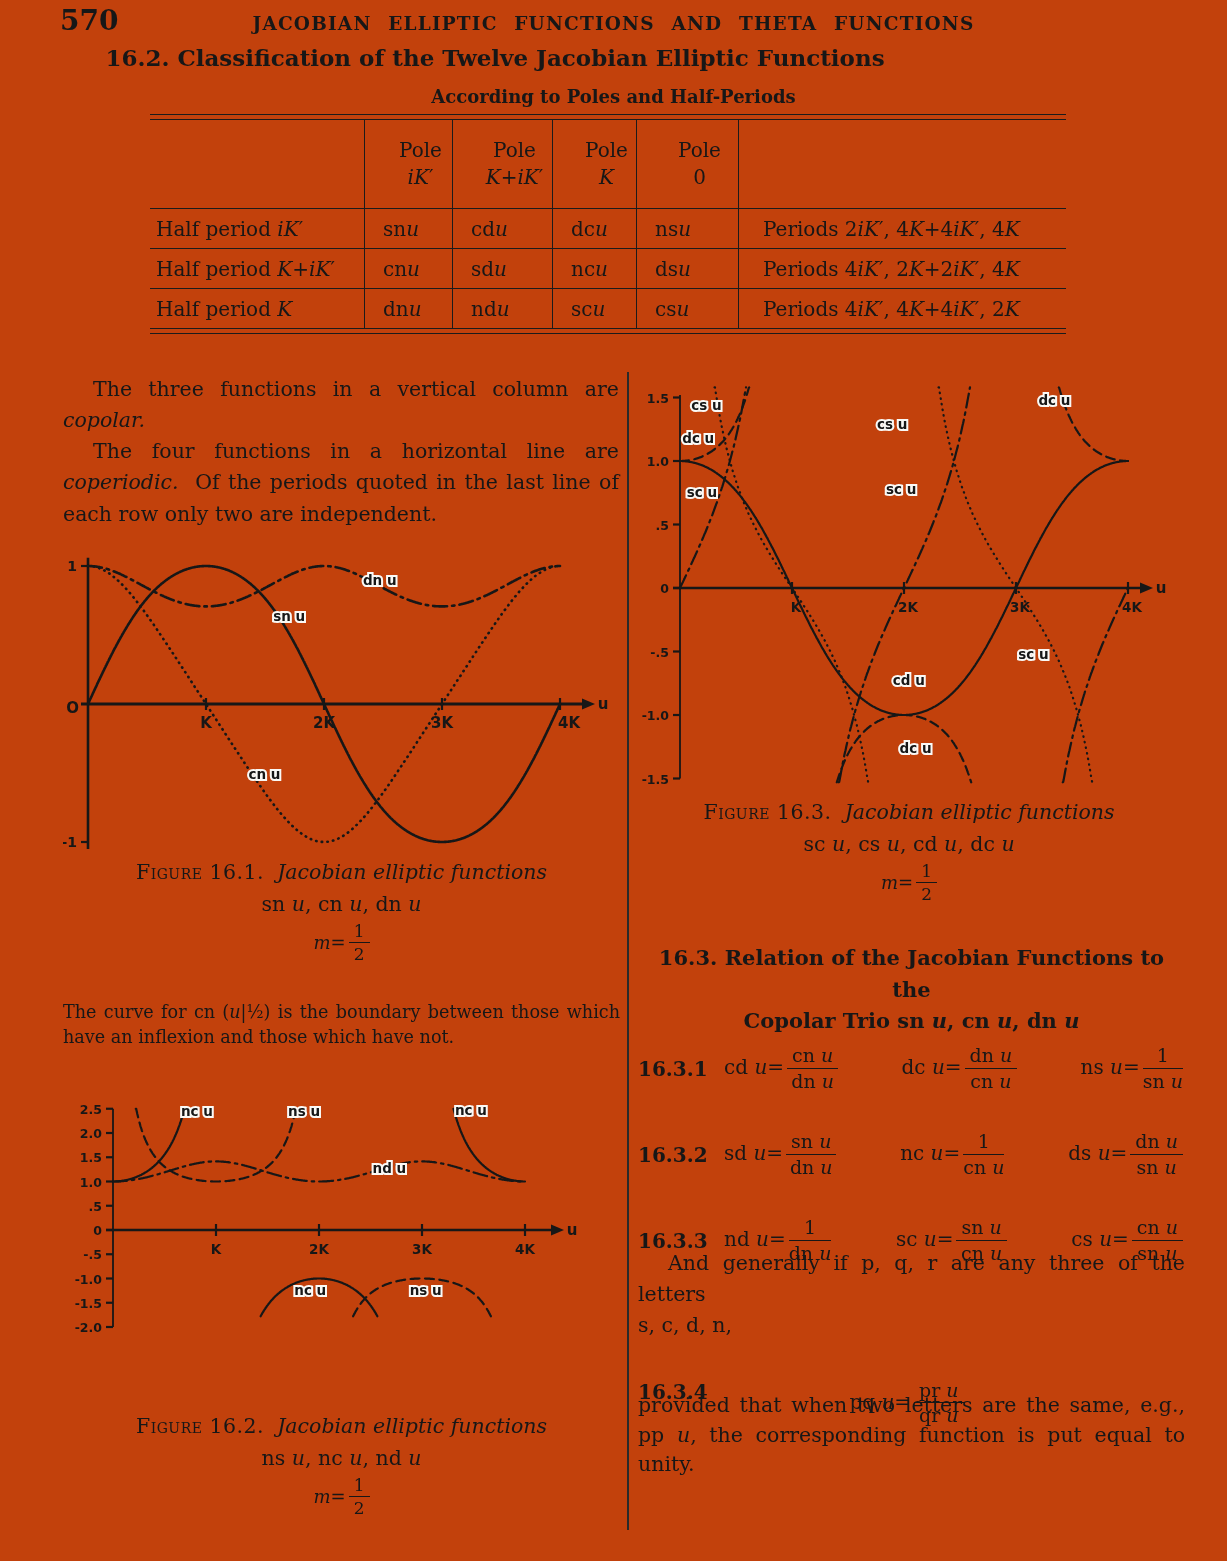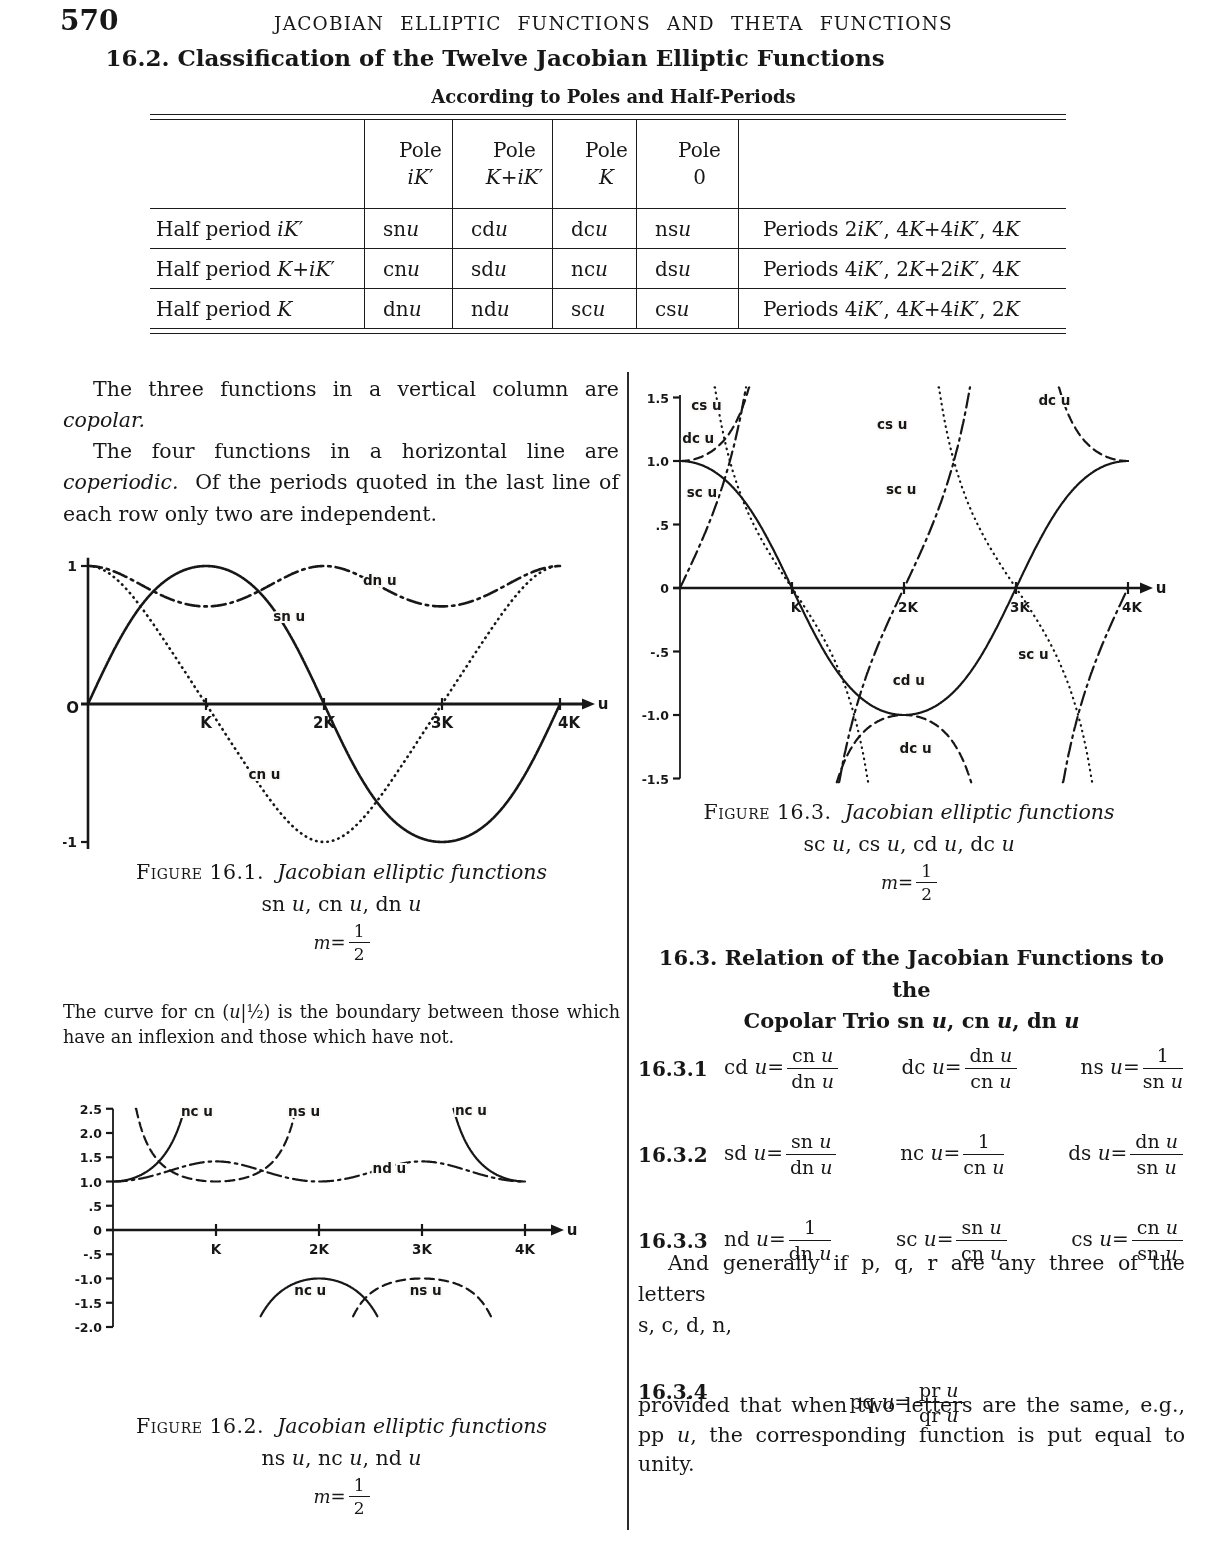--- a/index.html
+++ b/index.html
@@ -1,21 +1,21 @@
 <!DOCTYPE html>
 <html><head>
 <meta charset="utf-8">
 <style>
   html,body{margin:0;padding:0;background:#e9e9e7;}
-  #page{position:relative;width:1227px;height:1561px;background:#ffffff;
+  #page{position:relative;width:1227px;height:1561px;background:#c2410c;
         font-family:"DejaVu Serif","Liberation Serif",serif;color:#171717;overflow:hidden;}
   .abs{position:absolute;}
   
   #pagenum{left:60px;top:4px;font-size:28px;font-weight:bold;}
-  #runhead{left:0;top:13px;width:100%;text-align:center;font-weight:normal;font-size:18.5px;
+  #runhead{left:0;top:13px;width:100%;text-align:center;font-weight:bold;font-size:18.5px;
            letter-spacing:1.2px;word-spacing:9px;}
   #t162{left:0;top:44px;width:990px;text-align:center;font-weight:bold;font-size:23px;}
   #t162sub{left:0;top:86px;width:1227px;text-align:center;font-weight:bold;font-size:18px;}
   
   #tblwrap{left:150px;top:114px;width:916px;}
   .dbl{height:4px;border-top:1.6px solid #1b1b1b;border-bottom:1.6px solid #1b1b1b;}
   #tgrid{display:grid;grid-template-columns:214px 88px 100px 84px 102px 1fr;
          grid-template-rows:88px 40px 40px 40px;font-size:20px;}
   .tc{display:flex;align-items:center;padding-left:18px;}
   .tc.lbl{padding-left:6px;}

